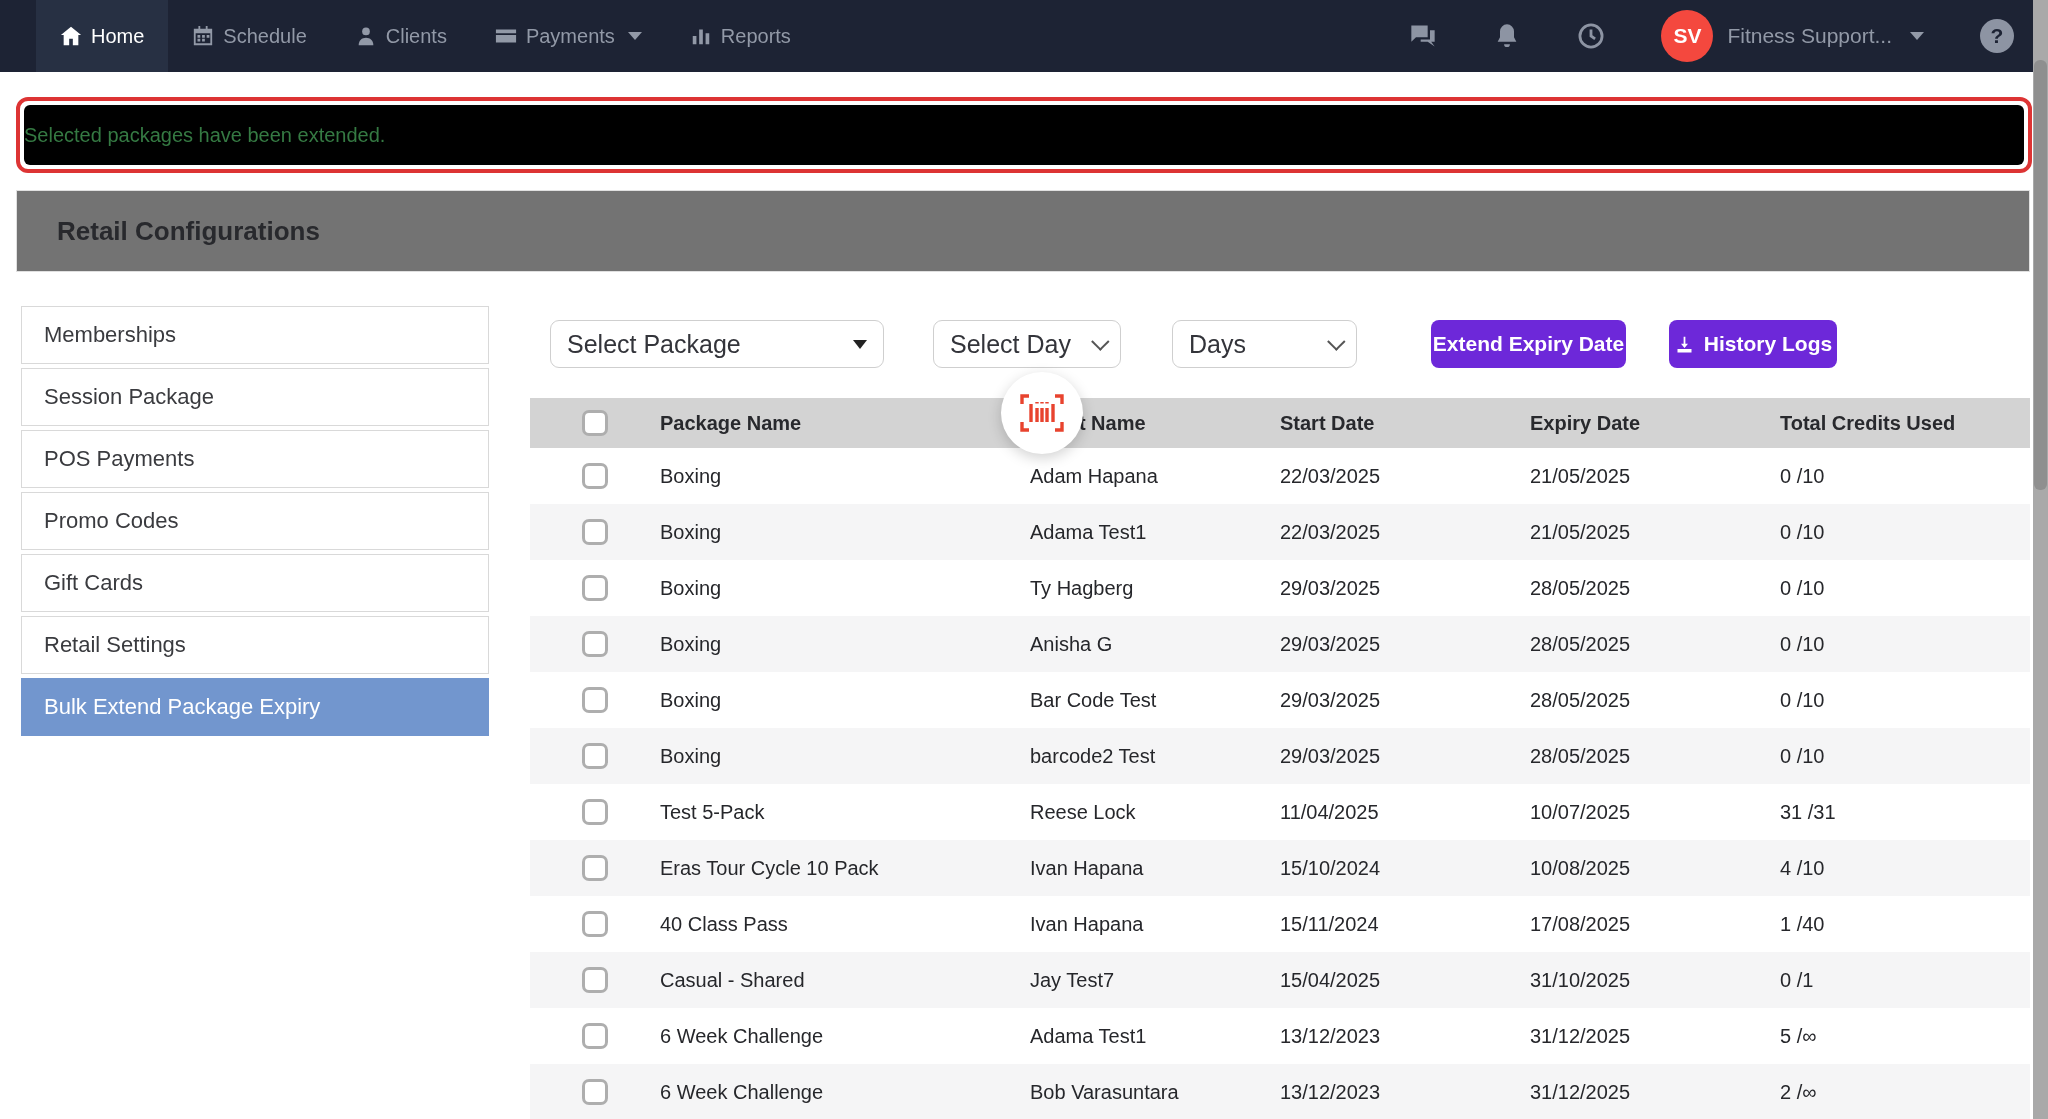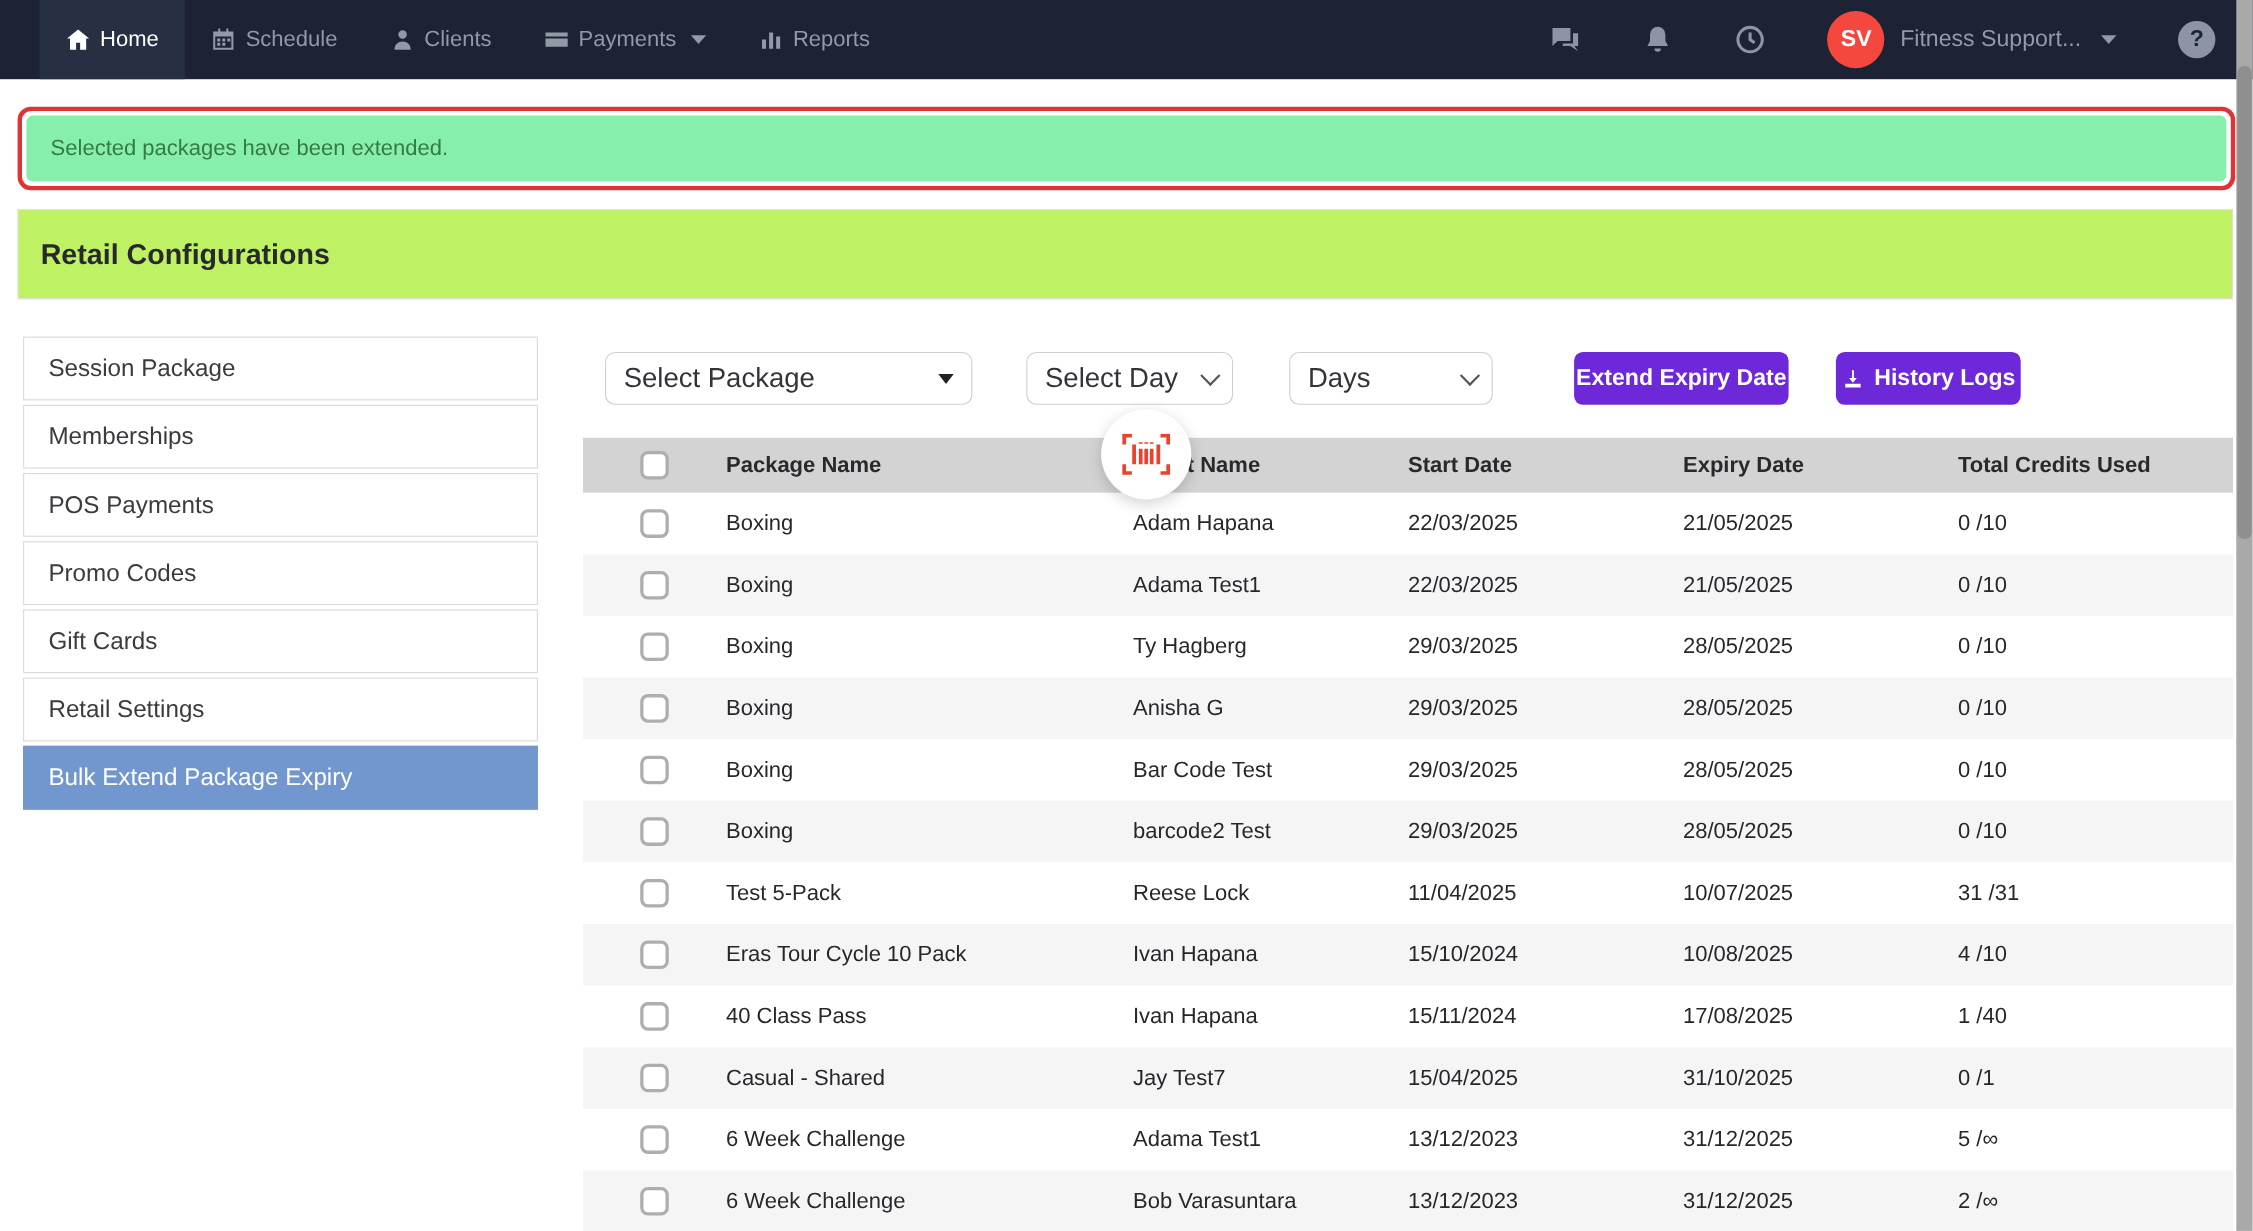--- a/index.html
+++ b/index.html
@@ -25,28 +25,28 @@
     color:#fff; font-weight:bold; font-size:21px; display:flex;
     align-items:center; justify-content:center; }
   .account-label { color:#9299a7; font-size:21px; }
   .help-badge { width:34px; height:34px; border-radius:50%; background:#8d94a3;
     color:#1d2334; font-weight:bold; font-size:21px; display:flex;
     align-items:center; justify-content:center; }
 
   
   .alert-outer { position:absolute; left:16px; top:97px; width:2016px; height:76px;
     border:4px solid #dd3434; border-radius:12px; background:#fff; padding:4px; }
-  .alert-inner { width:100%; height:100%; border-radius:6px; background:#86efac;
-    display:flex; align-items:center; padding-left:22px;
+  .alert-inner { width:100%; height:100%; border-radius:6px; background:#000000;
+    display:flex; align-items:center; 
     color:#357a43; font-size:20px; }
 
   
   .title-card { position:absolute; left:16px; top:190px; width:2014px; height:82px;
-    background:#bef264; border:1px solid #e0e0e0; display:flex; align-items:center;
-    padding-left:20px; }
+    background:#737373; border:1px solid #e0e0e0; display:flex; align-items:center;
+    padding-left:40px; }
   .title-card h1 { font-size:26px; font-weight:bold; color:#28292d; }
 
   
   .sidebar { position:absolute; left:21px; top:306px; width:468px; }
   .side-item { height:58px; border:1px solid #d9d9d9; background:#fff;
     display:flex; align-items:center; padding-left:22px; font-size:22px;
     color:#3a3b3f; margin-bottom:4px; cursor:pointer; }
   .side-item.active { background:#7296ce; border-color:#7296ce; color:#fff; }
 
   
@@ -160,24 +160,24 @@
       <span>Selected packages have been extended.</span>
     </div>
   </div>
 
   <div class="title-card">
     <h1>Retail Configurations</h1>
   </div>
 
   <div class="sidebar">
     <div class="side-item">
+        <span>Memberships</span>
+      </div>
+    <div class="side-item">
         <span>Session Package</span>
-      </div>
-    <div class="side-item">
-        <span>Memberships</span>
       </div>
     <div class="side-item">
         <span>POS Payments</span>
       </div>
     <div class="side-item">
         <span>Promo Codes</span>
       </div>
     <div class="side-item">
         <span>Gift Cards</span>
       </div>

